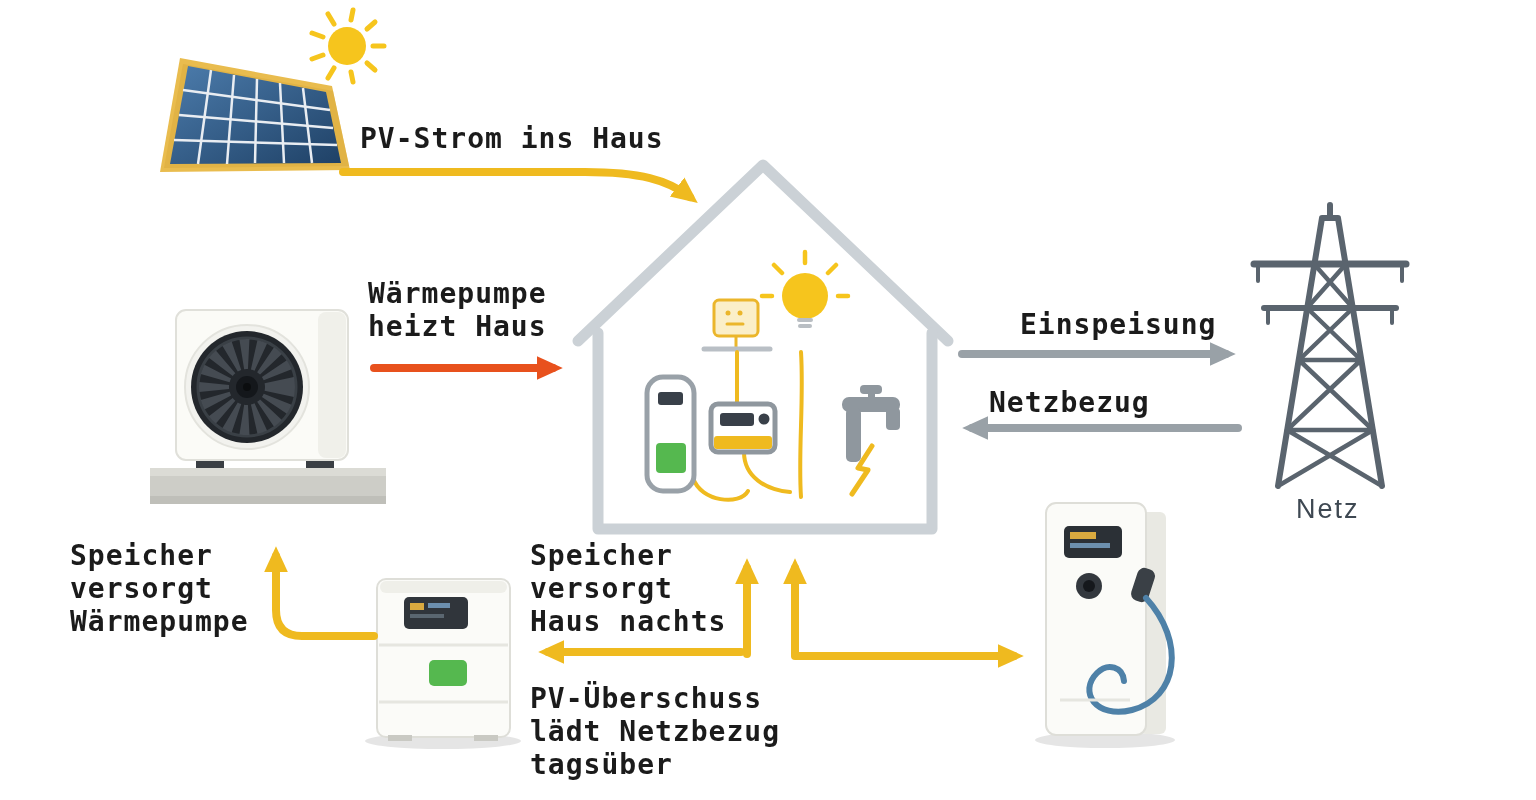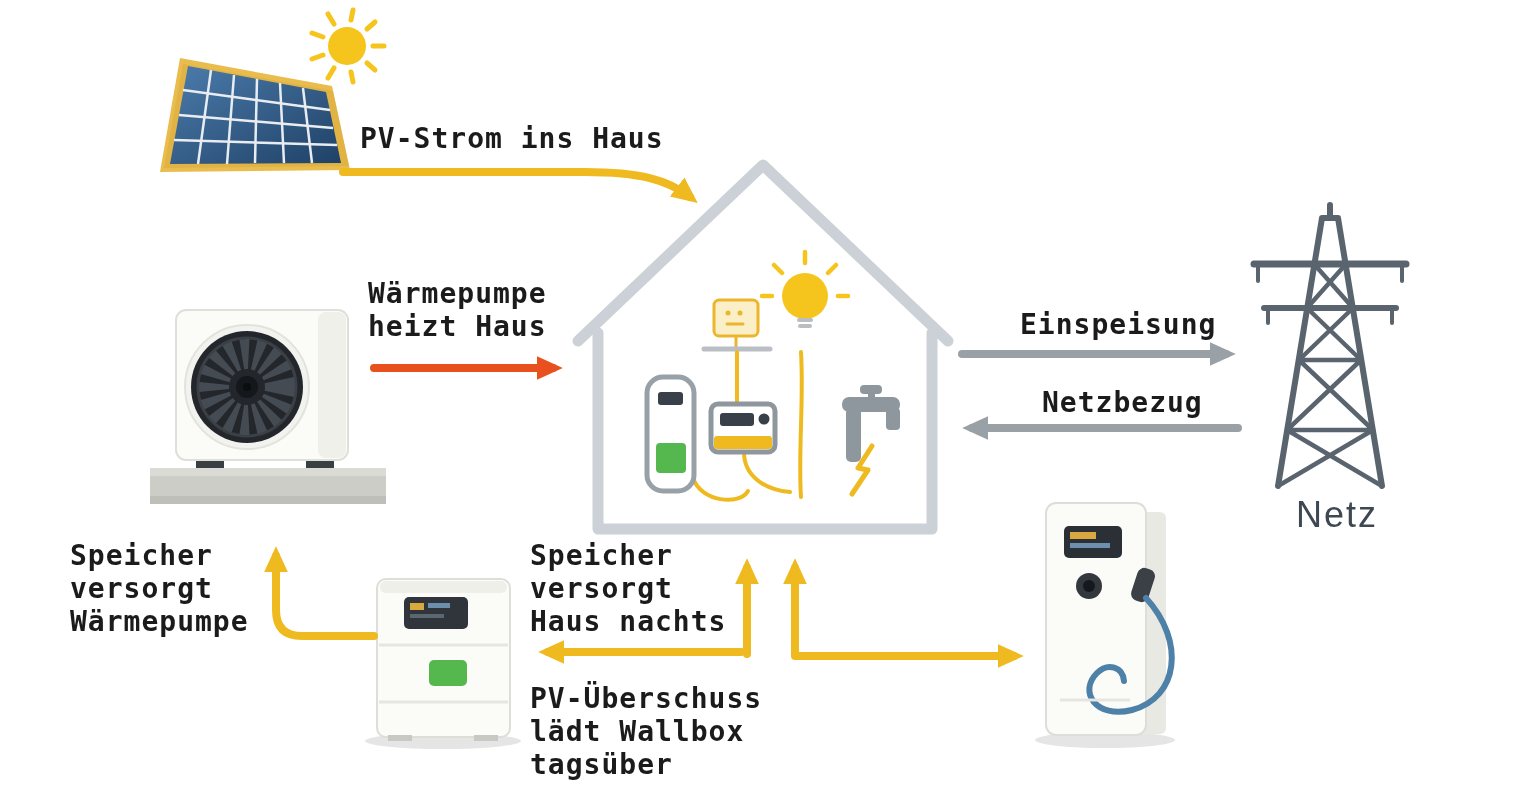--- a/index.html
+++ b/index.html
@@ -19,21 +19,21 @@
     font-size:28px;
     line-height:1.18;
     letter-spacing:1px;
     color:var(--label-text, #1b1b1b);
     white-space:pre-line;
   }
   .grid-label {
     position:absolute;
     font-family:"Liberation Sans", sans-serif;
     font-weight:400;
-    font-size:36px;
+    font-size:27px;
     letter-spacing:2px;
     color:var(--grid-label-text, #3e4852);
     white-space:pre-line;
   }
 </style>
 </head>
 <body>
 
 <div class="canvas">
 
@@ -185,25 +185,25 @@
     <path d="M747,654 L747,568" fill="none" stroke="#EFBA1F" stroke-width="8" stroke-linecap="round" marker-end="url(#mY)"></path>
     <path d="M795,654 L795,568" fill="none" stroke="#EFBA1F" stroke-width="8" stroke-linecap="round" marker-end="url(#mY)"></path>
     <path d="M795,656 L1014,656" fill="none" stroke="#EFBA1F" stroke-width="8" stroke-linecap="round" marker-end="url(#mY)"></path>
     <path d="M741,652 L548,652" fill="none" stroke="#EFBA1F" stroke-width="8" stroke-linecap="round" marker-end="url(#mY)"></path>
   </svg>
 
   <div class="label" style="left:360px; top:122px;">PV-Strom ins Haus</div>
   <div class="label" style="left:368px; top:277px;">Wärmepumpe
 heizt Haus</div>
   <div class="label" style="left:1020px; top:308px;">Einspeisung</div>
-  <div class="label" style="left:1042px; top:386px;">Netzbezug</div>
+  <div class="label" style="left:989px; top:386px;">Netzbezug</div>
   <div class="grid-label" style="left:1296px; top:494px;">Netz</div>
   <div class="label" style="left:70px; top:539px;">Speicher
 versorgt
 Wärmepumpe</div>
   <div class="label" style="left:530px; top:539px;">Speicher
 versorgt
 Haus nachts</div>
   <div class="label" style="left:530px; top:682px;">PV-Überschuss
-lädt Wallbox
+lädt Netzbezug
 tagsüber</div>
 
 </div>
 
 </body></html>

